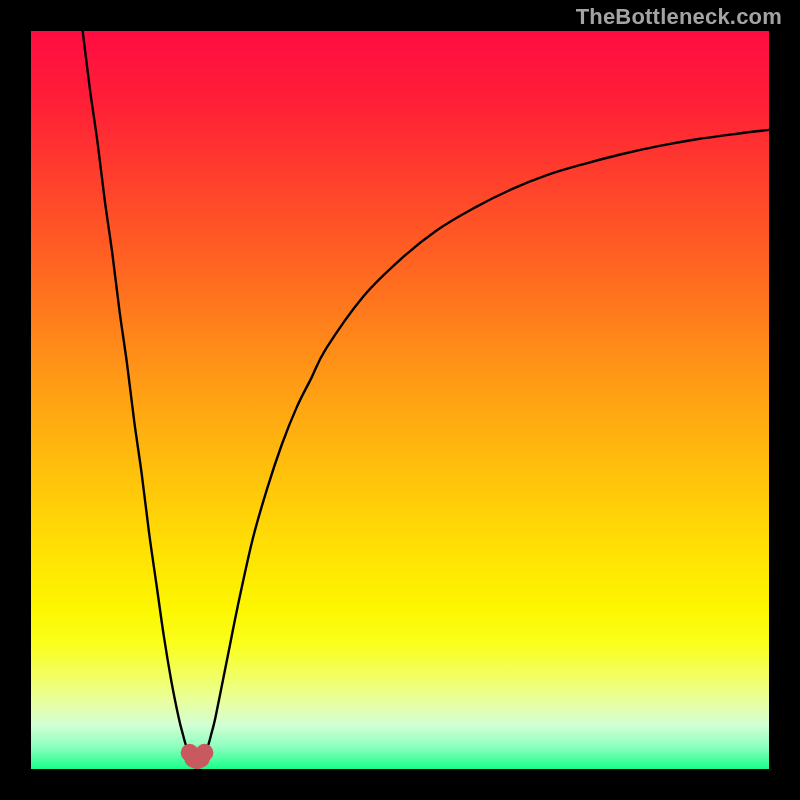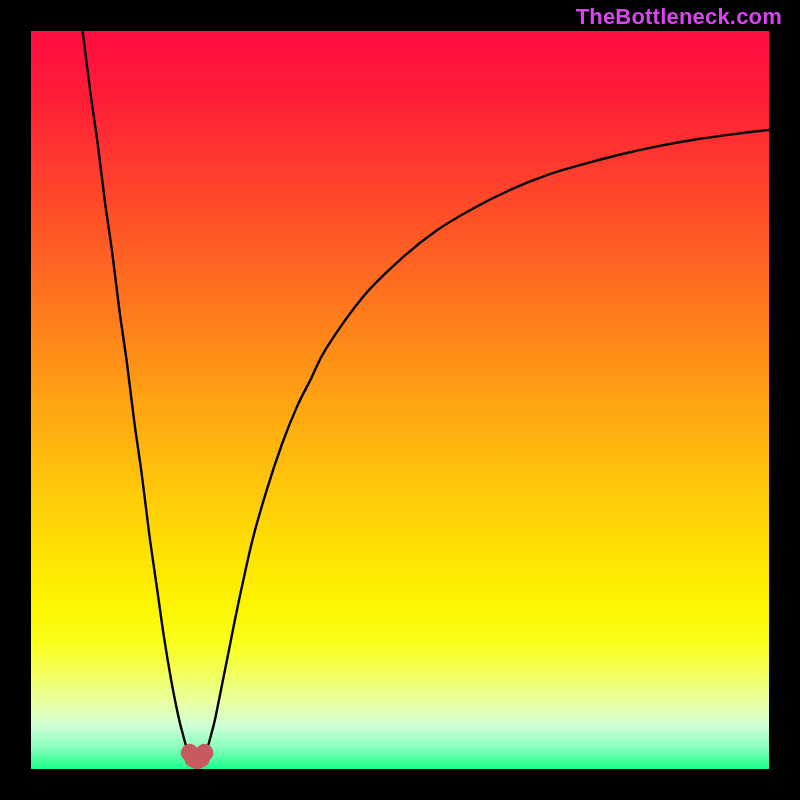--- a/index.html
+++ b/index.html
@@ -40,21 +40,21 @@
     width: 738px;
     height: 738px;
   }
   .attribution {
     position: absolute;
     top: 4px;
     right: 18px;
     font-family: Arial, Helvetica, sans-serif;
     font-size: 22px;
     font-weight: bold;
-    color: #d946ef;
+    color: #a3a3a3;
     letter-spacing: 0.2px;
     white-space: nowrap;
   }
 </style>
 </head>
 <body>
 
 <div class="frame">
   <div class="plot">
     <svg class="gradient" viewBox="0 0 738 738" preserveAspectRatio="none">

